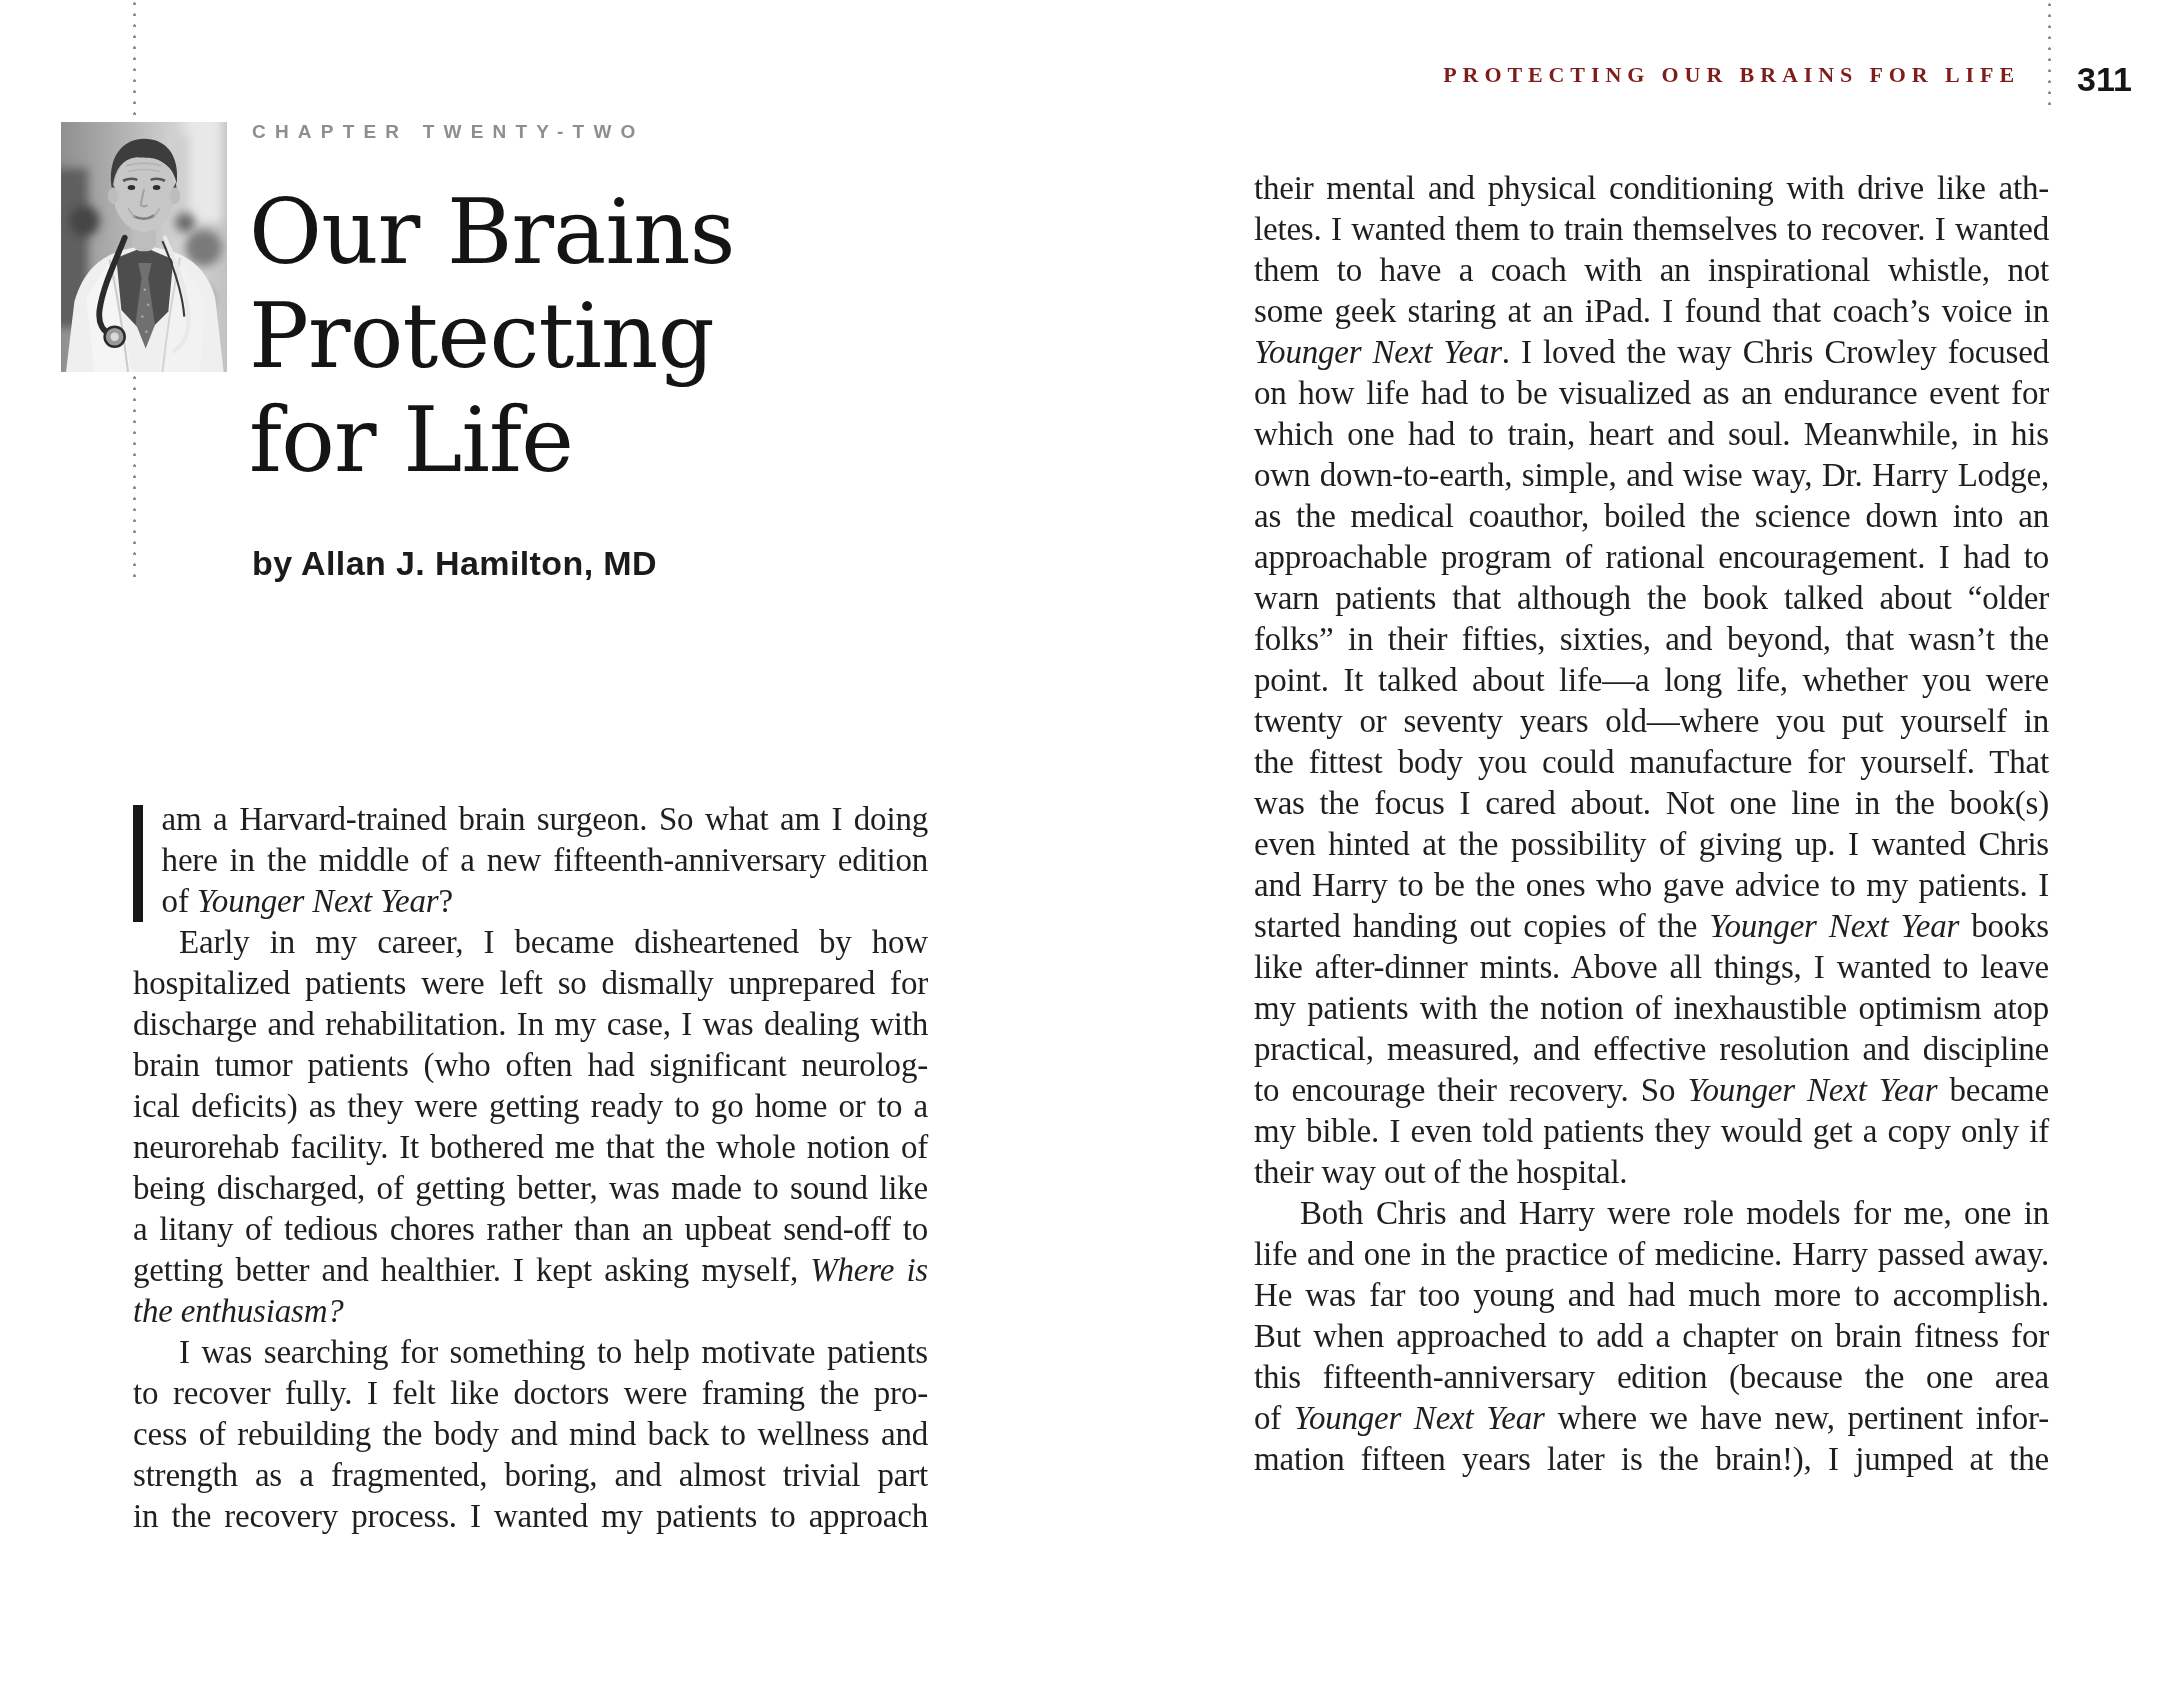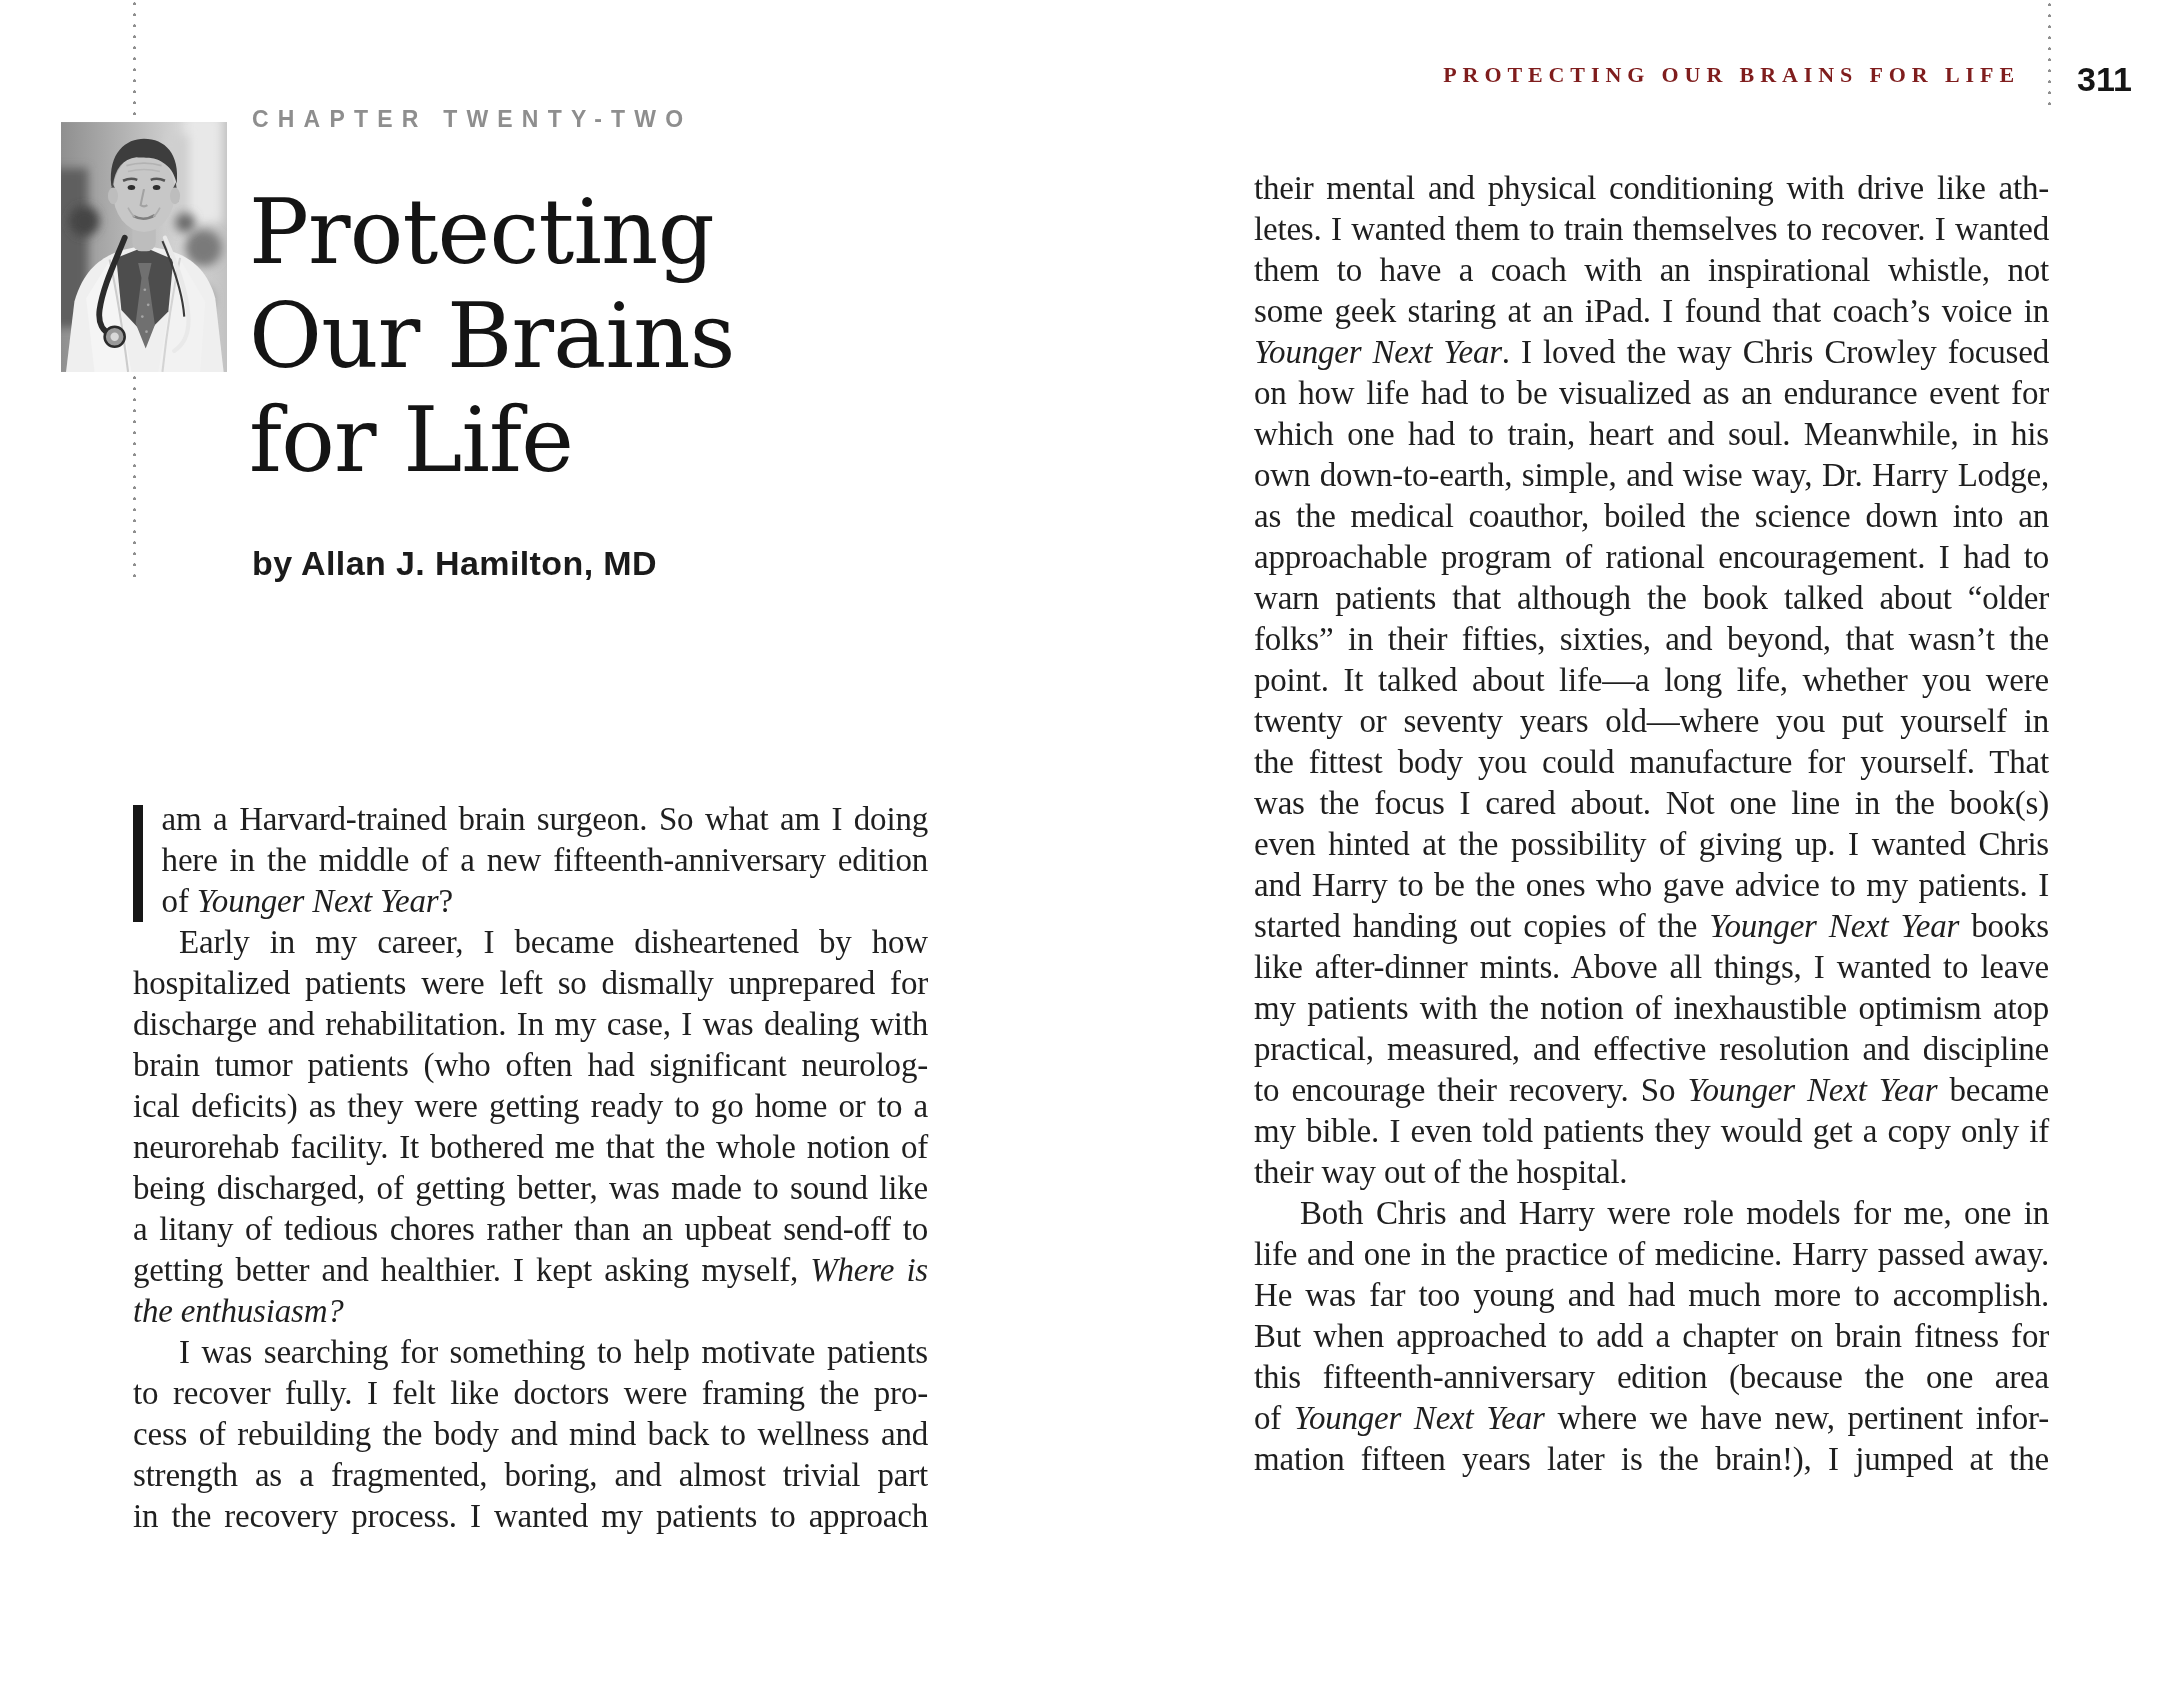--- a/index.html
+++ b/index.html
@@ -29,24 +29,24 @@
     left: 61px; top: 122px;
     width: 166px; height: 250px;
     z-index: 2;
     background: #cfcfcf;
   }
   .photo svg { display: block; }
 
   
   .chapter-label {
     position: absolute;
-    left: 252px; top: 106px;
+    left: 252px; top: 121px;
     font-family: "Liberation Sans", sans-serif;
     font-weight: bold;
-    font-size: 23px;
+    font-size: 19px;
     letter-spacing: 9.2px;
     color: #8e8e8e;
     white-space: nowrap;
   }
   .title {
     position: absolute;
     left: 249px; top: 180px;
     font-family: "DejaVu Serif", serif;
     font-size: 89px;
     line-height: 104px;
@@ -181,22 +181,22 @@
         <path d="M80 102 Q84 110 88 113" stroke="#adadad" stroke-width="2" fill="none"></path>
         <path d="M118 102 Q114 110 110 113" stroke="#adadad" stroke-width="2" fill="none"></path>
         <path d="M78 52 Q99 46 120 52" stroke="#b2b2b2" stroke-width="2" fill="none"></path>
         <path d="M80 59 Q99 54 118 59" stroke="#b7b7b7" stroke-width="1.8" fill="none"></path>
       </svg>
     </div>
 
     <div class="chapter-label">CHAPTER TWENTY-TWO</div>
 
     <div class="title">
+      <div>Our Brains</div>
       <div>Protecting</div>
-      <div>Our Brains</div>
       <div>for Life</div>
     </div>
 
     <div class="byline">by Allan J. Hamilton, MD</div>
 
     <div class="bodytext" id="left-body">
         <div class="para drop">
           <span class="dropbar" title="I"></span>
           <div class="line"><span>am a Harvard-trained brain surgeon. So what am I doing</span></div>
           <div class="line"><span>here in the middle of a new fifteenth-anniversary edition</span></div>

